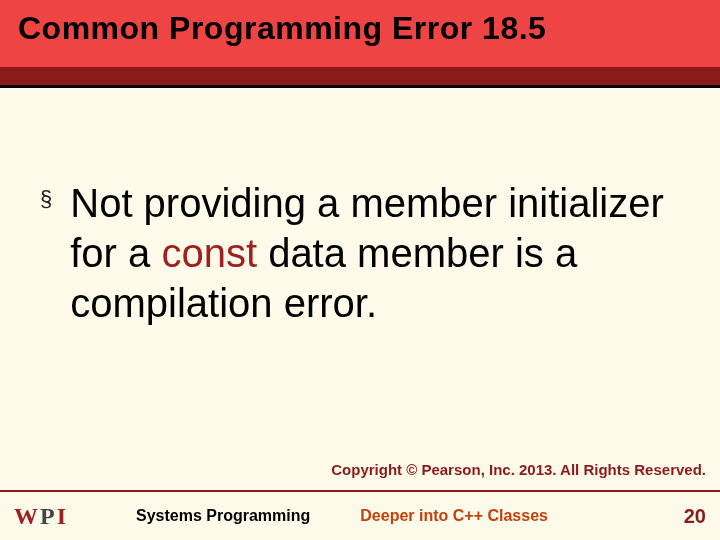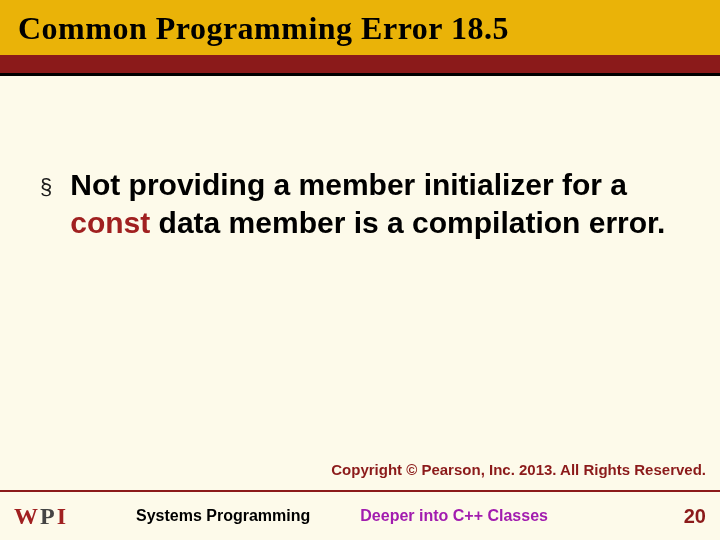--- a/index.html
+++ b/index.html
@@ -3,23 +3,22 @@
 <meta charset="utf-8">
 <style>
   * { margin: 0; padding: 0; box-sizing: border-box; }
   html, body { width: 720px; height: 540px; overflow: hidden; }
   body {
     background: #fdfaea;
     font-family: "Comic Sans MS", "Comic Sans", cursive, sans-serif;
     position: relative;
   }
   .title-bar {
-    background: #eab308;
-    padding: 10px 18px 8px 18px;
-    font-family: Liberation Serif, serif;
+    background: #ef4444;
+    padding: 10px 18px 20px 18px;
   }
   .title-text {
     font-size: 32px;
     font-weight: bold;
     color: #000;
     letter-spacing: 0.5px;
   }
   .red-bar {
     height: 18px;
     background: #8b1a1a;
@@ -35,22 +34,22 @@
   }
   .bullet {
     font-size: 22px;
     line-height: 1;
     color: #1a1a1a;
     margin-right: 18px;
     margin-top: 10px;
     font-family: Arial, sans-serif;
   }
   .body-text {
-    font-size: 30px;
-    font-weight: bold;
+    font-size: 40px;
+    font-weight: normal;
     color: #000;
     line-height: 1.25;
   }
   .const-word {
     color: #a02020;
   }
   .copyright {
     position: absolute;
     bottom: 62px;
     right: 14px;
@@ -92,21 +91,21 @@
     font-weight: bold;
     font-size: 24px;
     color: #444;
   }
   .footer-mid, .footer-right {
     font-size: 16px;
     font-weight: bold;
     color: #000;
   }
   .footer-mid { margin-left: 70px; }
-  .footer-right { margin-left: 50px; color: #a21caf; }
+  .footer-right { margin-left: 50px; color: #c2410c; }
   .page-num {
     margin-left: auto;
     font-size: 20px;
     font-weight: bold;
     color: #8b1a1a;
   }
 </style>
 </head>
 <body>
 

